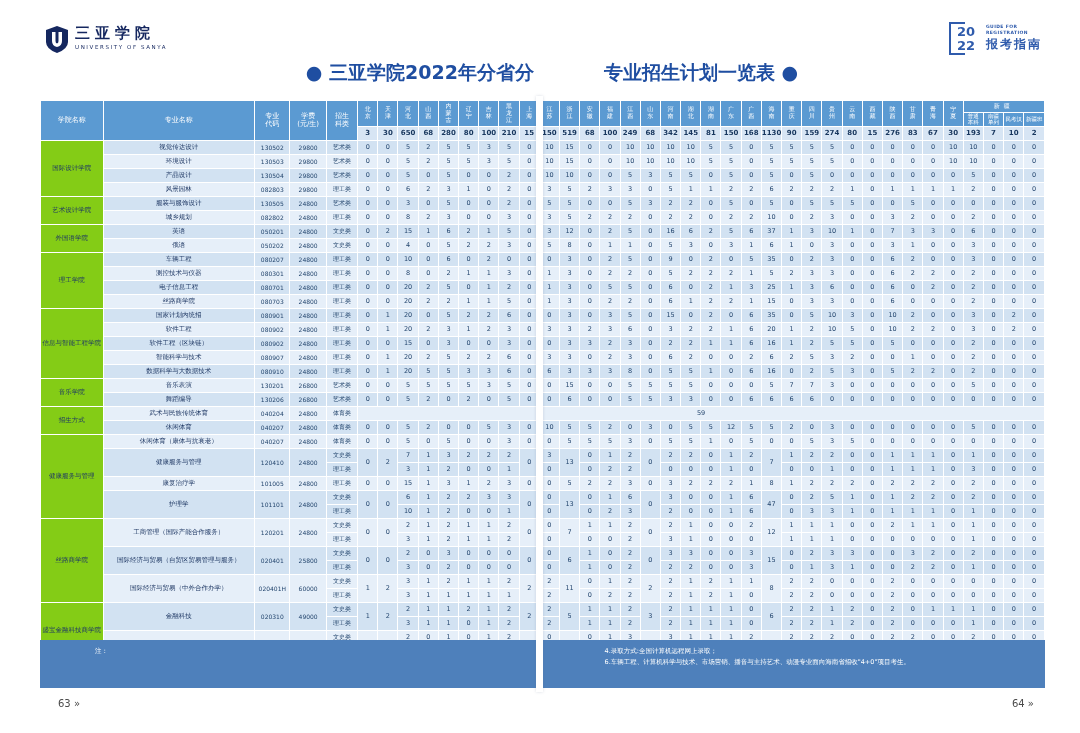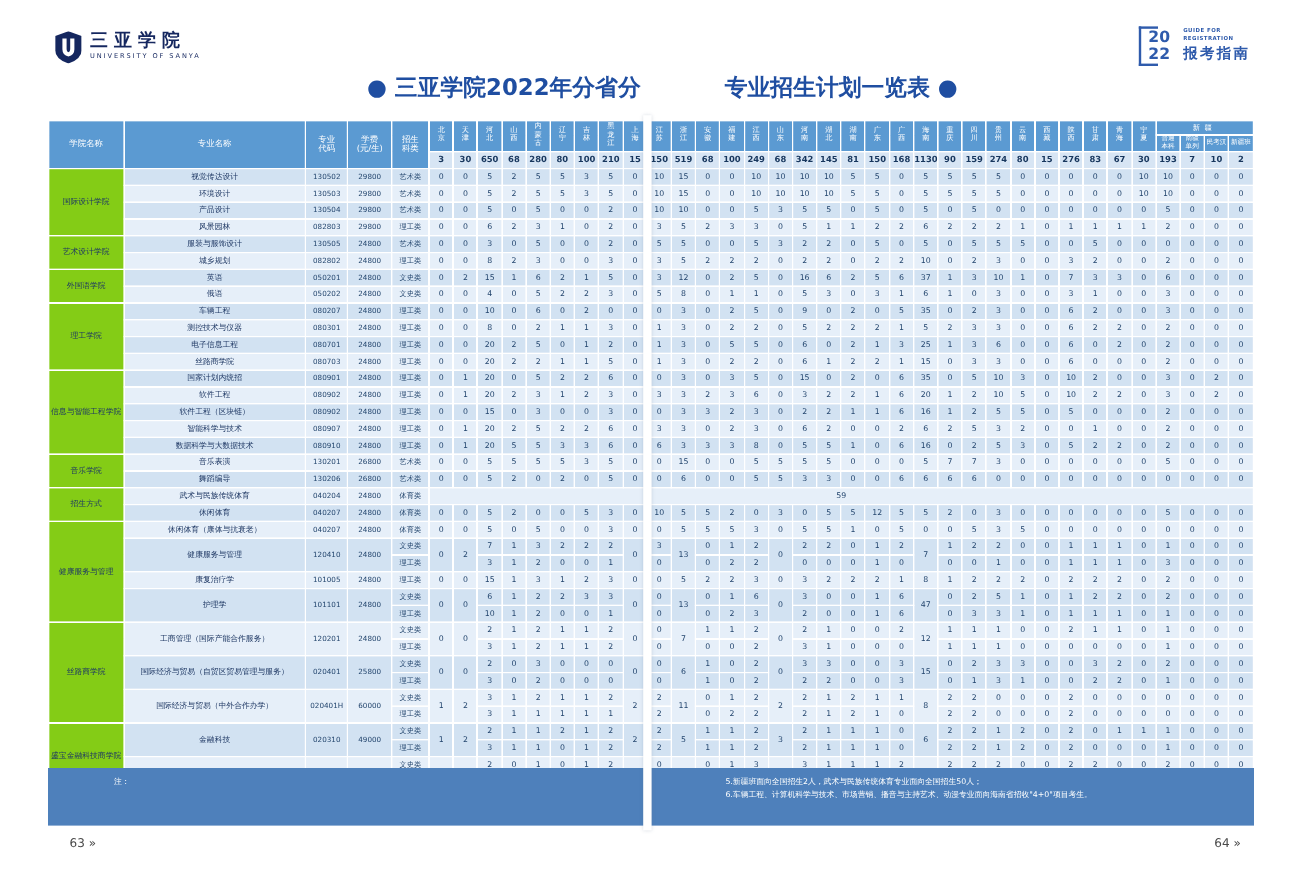--- a/index.html
+++ b/index.html
@@ -1648,21 +1648,21 @@
         </tr>
       </tbody>
   </table>
 </div>
 
 <div class="notes">
   <div class="notes-col notes-left">
     <span class="lbl">注：</span>
   </div>
   <div class="notes-col notes-right" id="notes-right">
-      <div>5.新疆班面向全国招生2人，武术与民族传统体育专业面向全国招生50人；</div>
+      <div>4.录取方式:全国计算机远程网上录取；</div>
       <div>6.车辆工程、计算机科学与技术、市场营销、播音与主持艺术、动漫专业面向海南省招收"4+0"项目考生。</div>
     </div>
 </div>
 
 <div class="seam"></div>
 
 <div class="pageno pn-left">63 »</div>
 <div class="pageno pn-right">64 »</div>
 
 </body></html>

